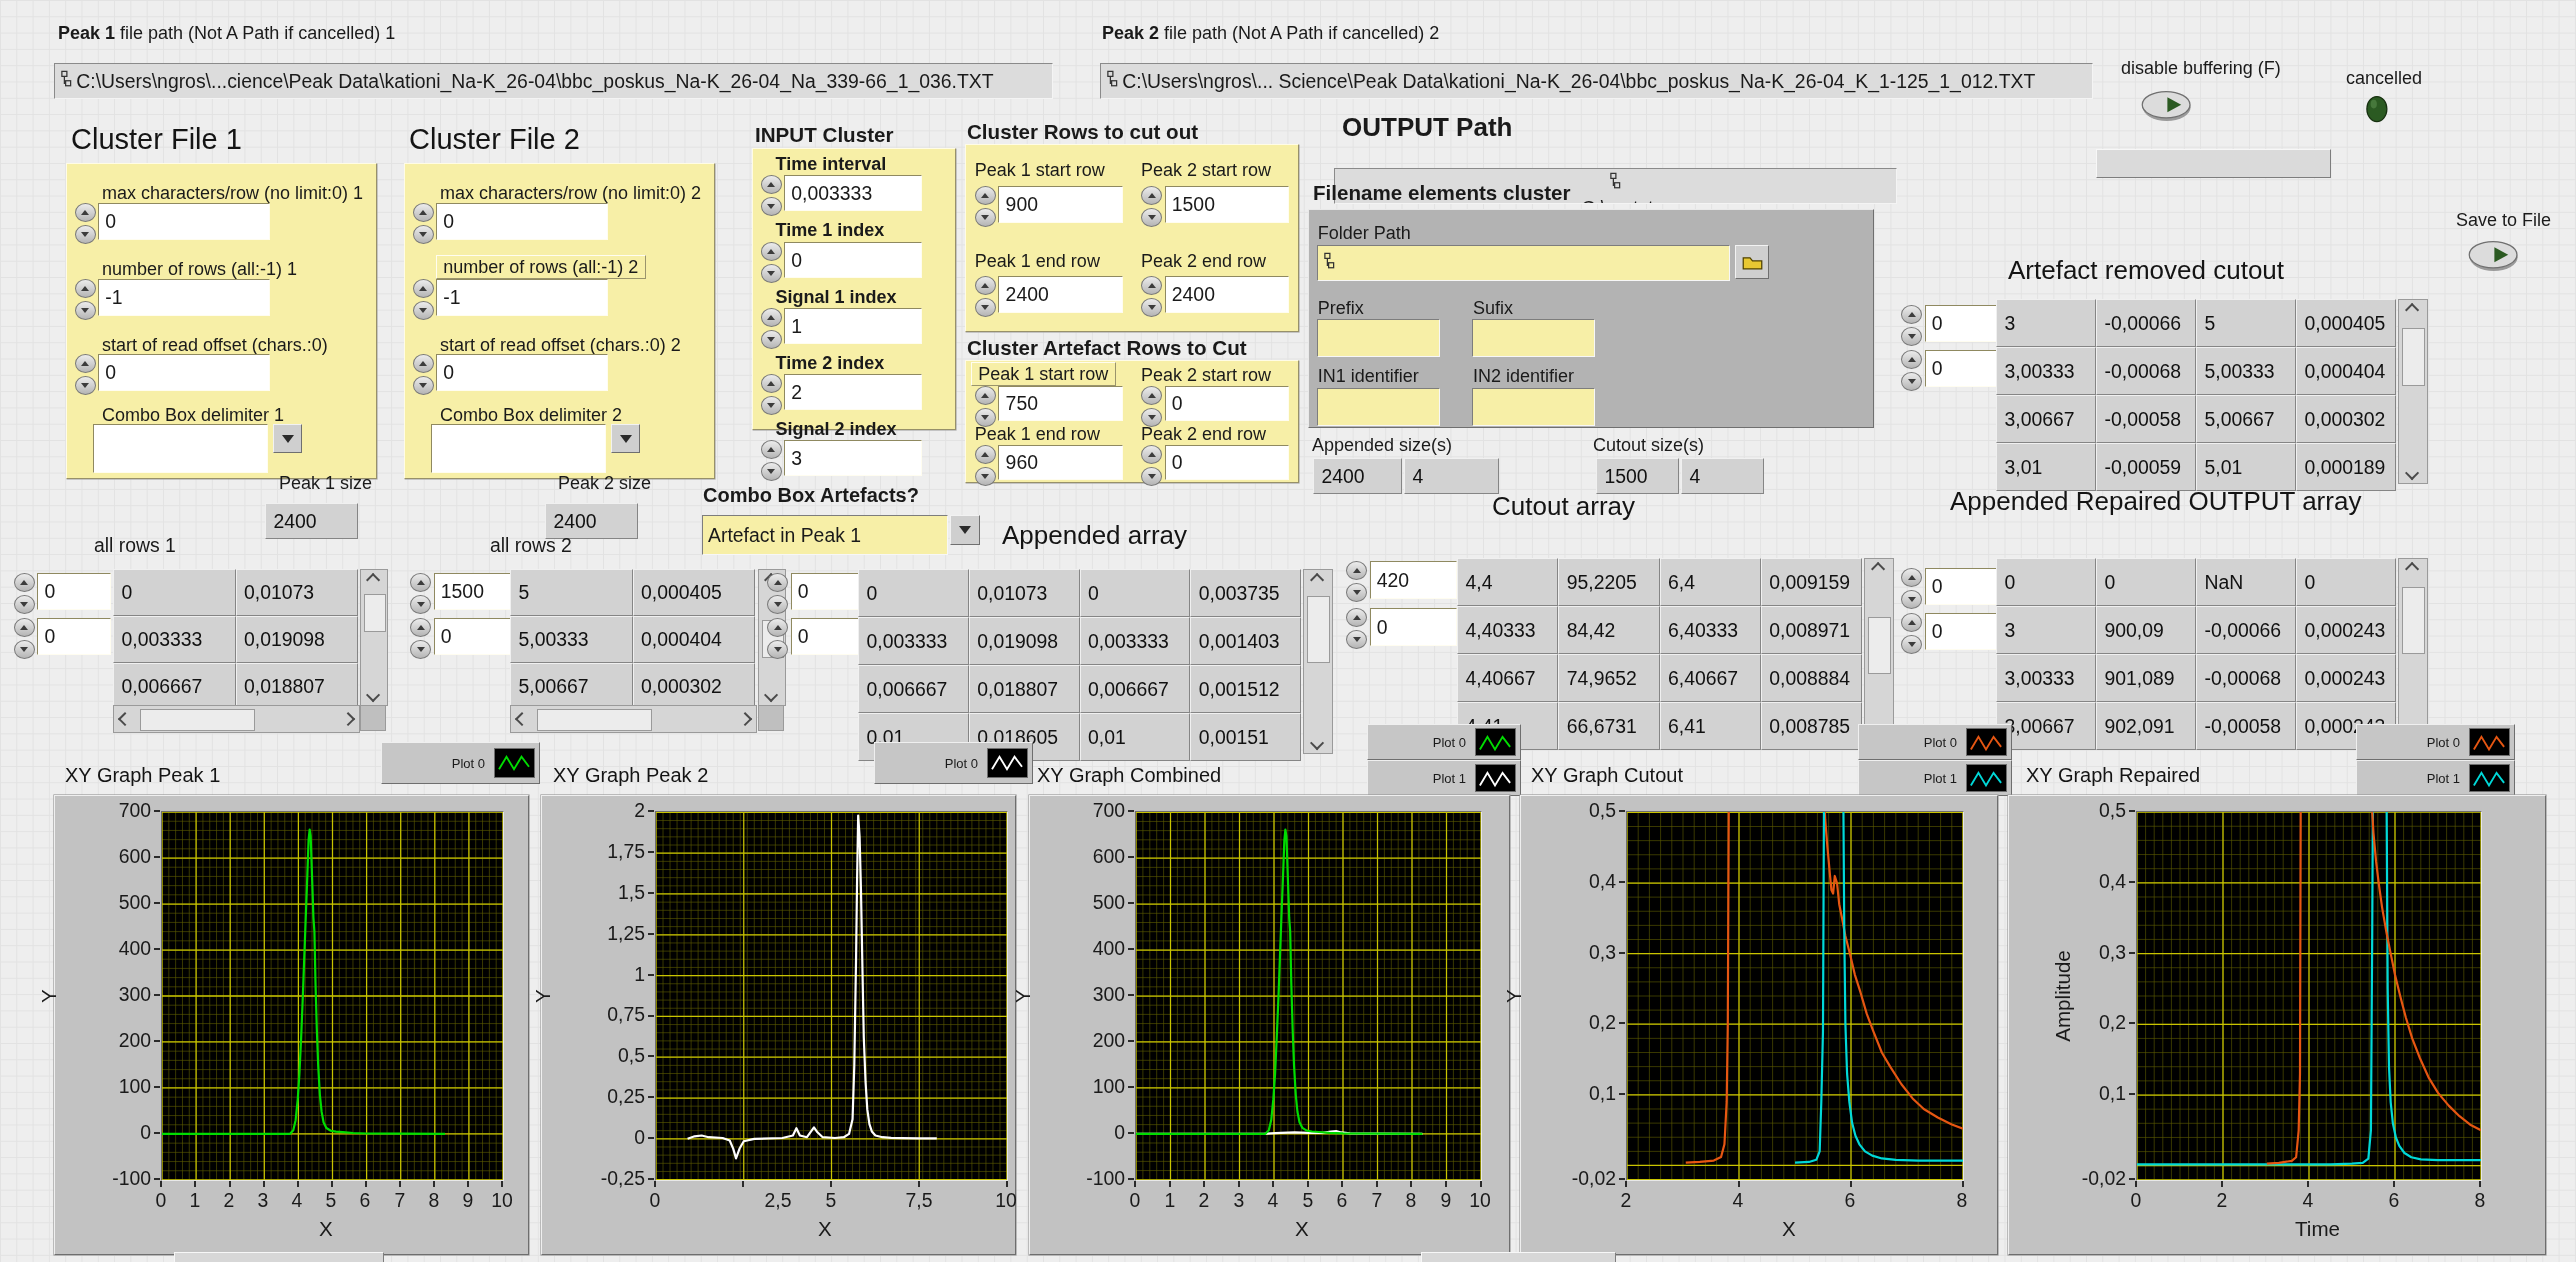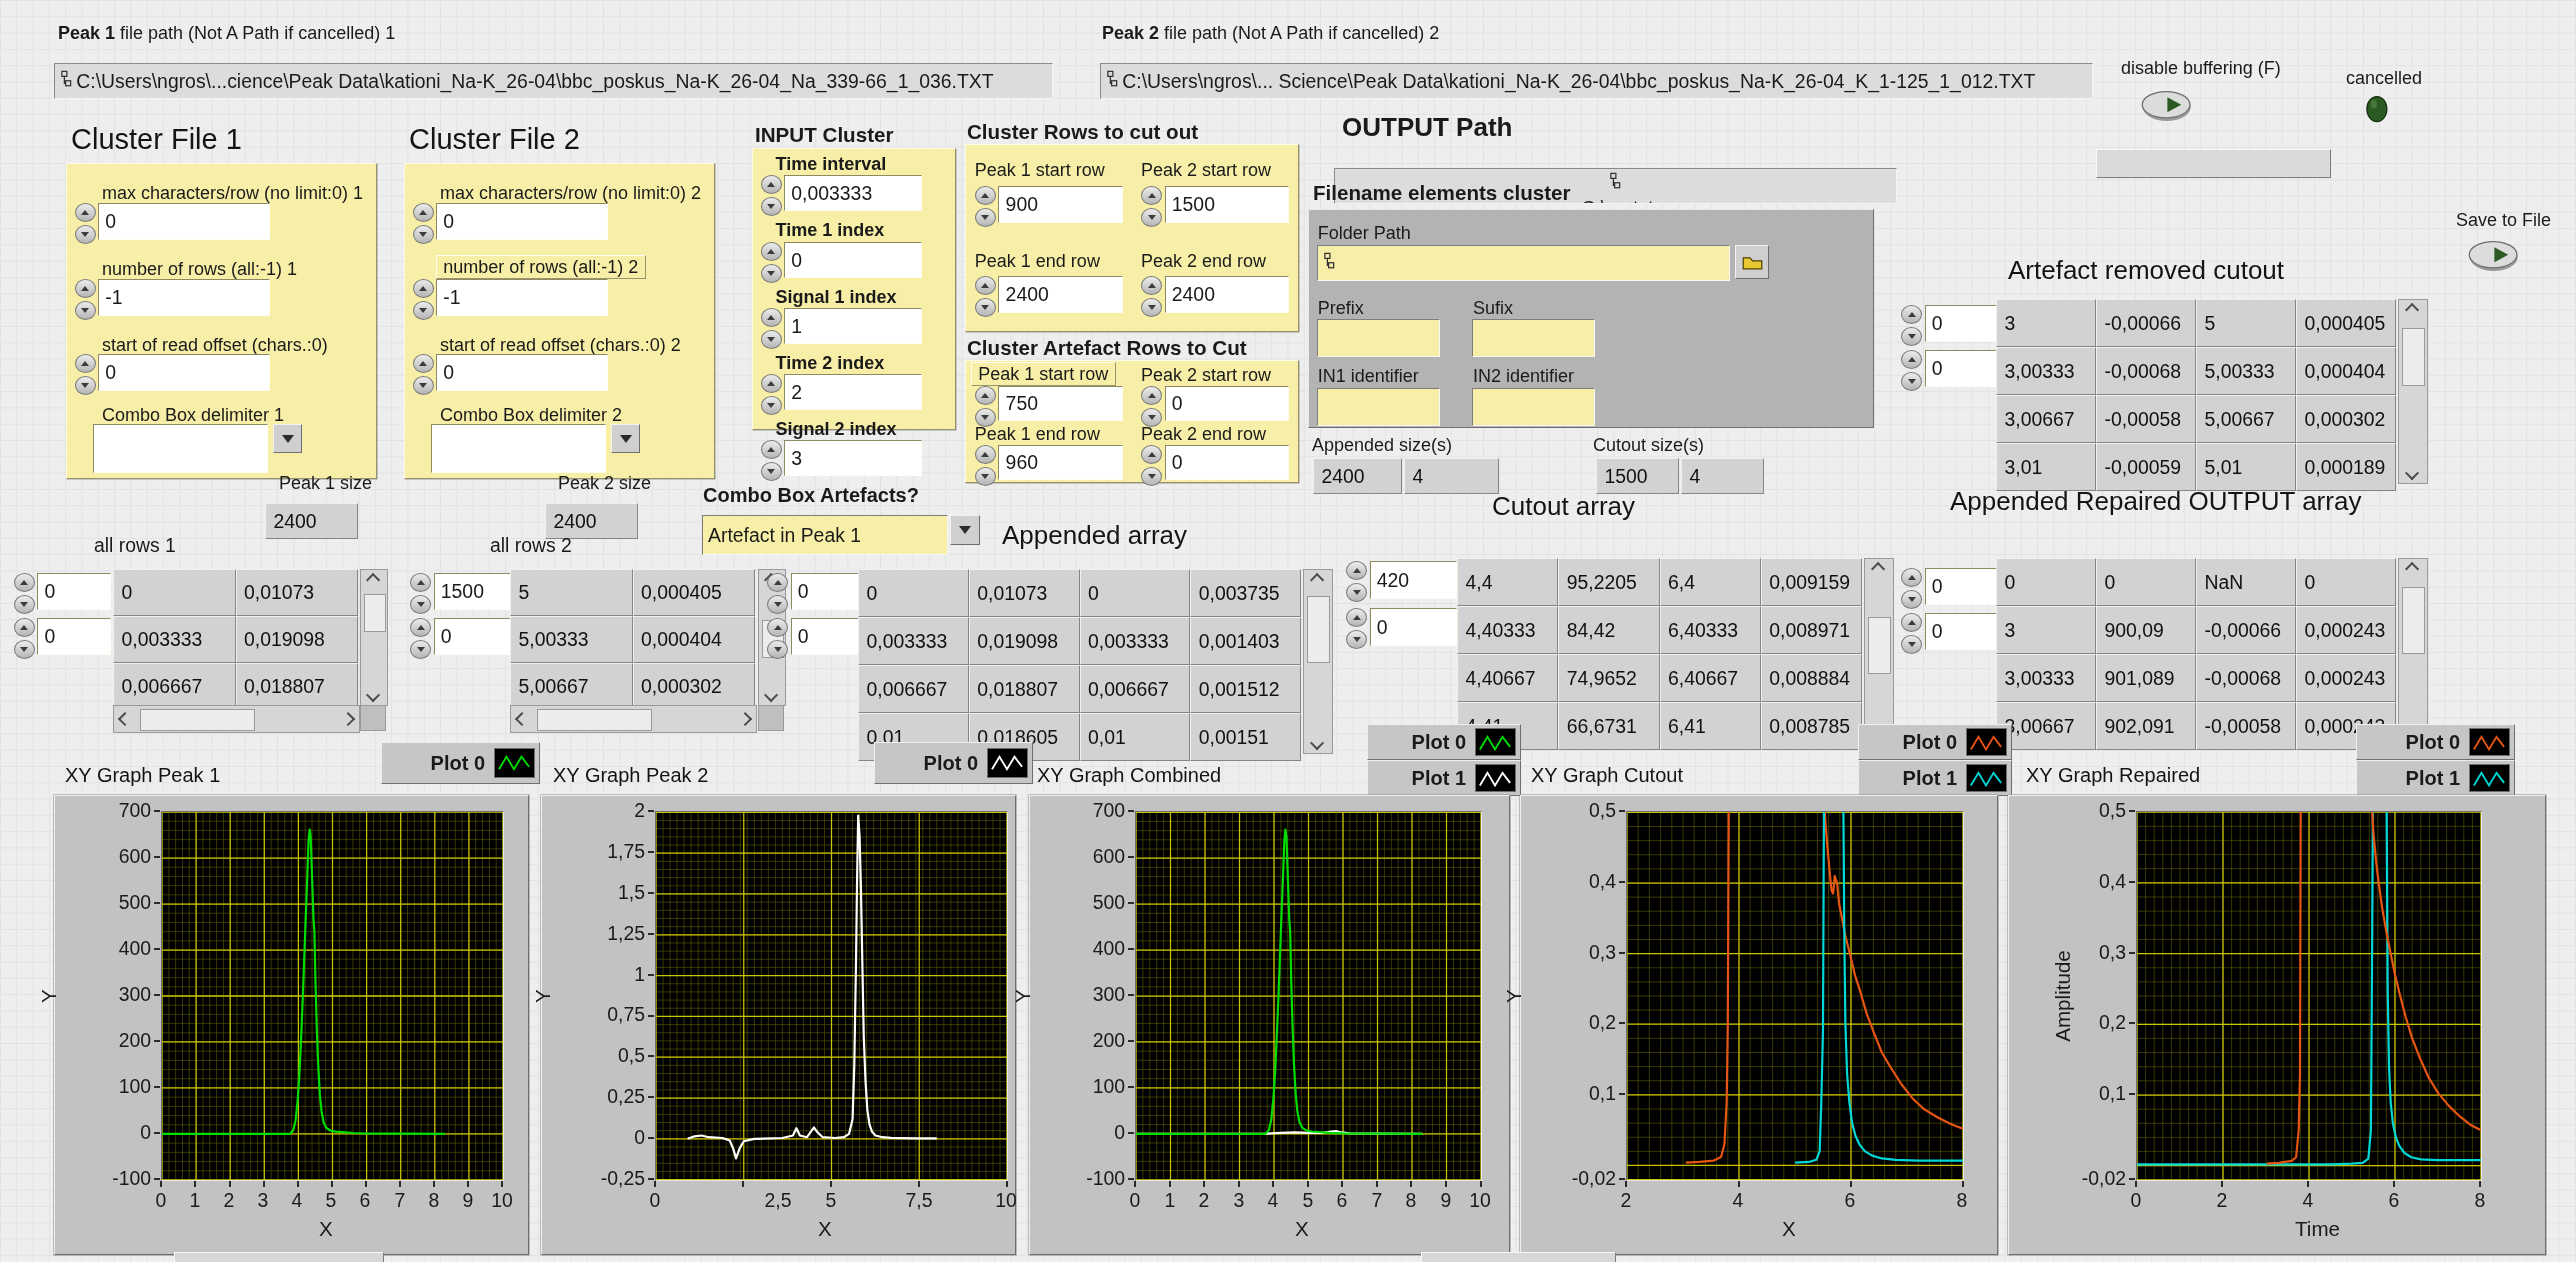--- a/index.html
+++ b/index.html
@@ -50,21 +50,21 @@
   .gframe{background:#c2c2c2;border:1.3px solid;border-color:#efefef #6e6e6e #6e6e6e #efefef;box-shadow:0 0 0 0.6px #999;}
   .plotwrap{position:absolute;}
   .plotwrap svg{position:absolute;left:0;top:0;background:#000;border:1.3px solid;border-color:#6e6e6e #e8e8e8 #e8e8e8 #6e6e6e;}
   .ytick{position:absolute;width:81px;text-align:right;font-size:19.4px;color:#1a1a1a;white-space:nowrap;}
   .xtick{position:absolute;transform:translateX(-50%);font-size:19.4px;color:#1a1a1a;white-space:nowrap;}
   .tdy{position:absolute;width:6.3px;height:1.9px;background:#2a2a2a;}
   .tdx{position:absolute;width:1.9px;height:6.3px;background:#2a2a2a;}
   .axlab{position:absolute;font-size:20.6px;color:#1a1a1a;white-space:nowrap;}
   .legend{position:absolute;background:#c6c6c6;border:1.3px solid;border-color:#efefef #6e6e6e #6e6e6e #efefef;
     display:flex;align-items:center;justify-content:flex-end;gap:8.8px;padding:0 3.8px;}
-  .legend .ltxt{font-size:20px;font-weight:bold;}
+  .legend .ltxt{font-size:13px;}
   .swatchbox{background:#000;border:1.3px solid #6e6e6e;width:39px;height:27.5px;display:flex;align-items:center;justify-content:center;}
   .grp-label{font-size:18px;white-space:nowrap;}
 </style>
 </head>
 <body>
 
 <div class="stage">
 
   <div class="abs lbl" style="left:58px;top:22.5px;"><b>Peak 1</b><span> file path (Not A Path if cancelled) 1</span></div>
   <div class="abs pathbox" style="left:54px;top:63px;width:999px;height:36px;">

